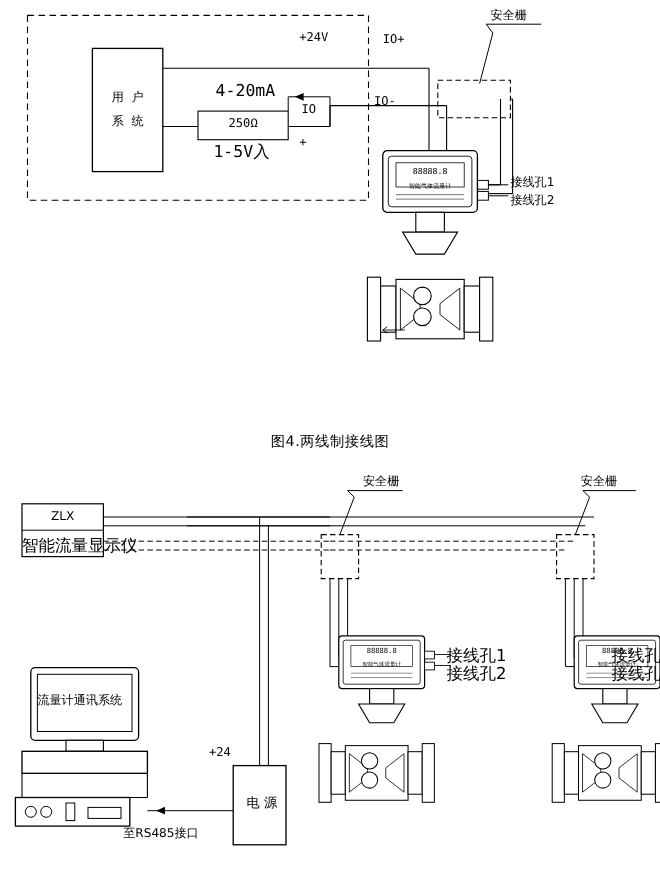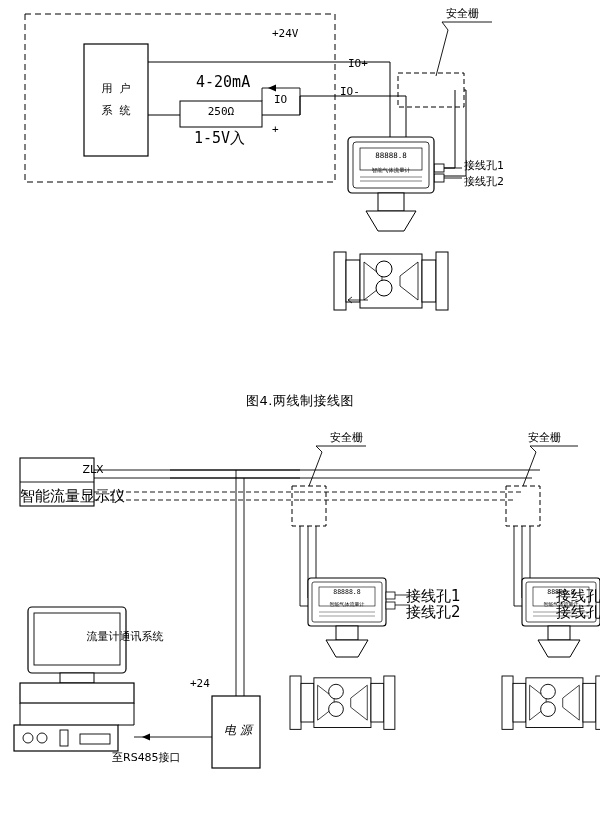--- a/index.html
+++ b/index.html
@@ -217,21 +217,21 @@
 
     <line x1="236" y1="696" x2="236" y2="470" stroke="#000" stroke-width="0.9"></line>
     <line x1="244" y1="696" x2="244" y2="478" stroke="#000" stroke-width="0.9"></line>
   </svg>
 
   <div class="lbl c" style="left:88px; top:78px; width:56px; line-height:2.0;">用  户
 系  统</div>
 
   <div class="lbl mono" style="left:272px; top:28px;">+24V</div>
 
-  <div class="lbl mono" style="left:348px; top:30px;margin-top:28px;">IO+</div>
+  <div class="lbl mono" style="left:348px; top:30px;">IO+</div>
 
   <div class="lbl mono" style="left:340px; top:86px;">IO-</div>
 
   <div class="lbl mono" style="left:274px; top:94px;">IO</div>
 
   <div class="lbl mono sm" style="left:196px; top:74px;">4-20mA</div>
 
   <div class="lbl mono c" style="left:180px; top:106px; width:82px;">250Ω</div>
 
   <div class="lbl mono sm" style="left:194px; top:130px;">1-5V入</div>
@@ -243,31 +243,31 @@
   <div class="lbl" style="left:464px; top:160px;">接线孔1</div>
 
   <div class="lbl" style="left:464px; top:176px;">接线孔2</div>
 
   <div class="lbl mono xs c" style="left:360px; top:152px; width:62px;">88888.8</div>
 
   <div class="lbl xs c" style="left:356px; top:167px; width:70px; font-size:5.5px;">智能气体流量计</div>
 
   <div class="cap cap1">图4.两线制接线图</div>
 
-  <div class="lbl c" style="left:20px; top:464px; width:74px;padding-left:36px;">ZLX</div>
+  <div class="lbl c" style="left:20px; top:464px; width:74px;">ZLX</div>
 
   <div class="lbl sm c" style="left:20px; top:488px; width:74px;">智能流量显示仪</div>
 
-  <div class="lbl c" style="left:34px; top:631px; width:86px;padding-left:48px;">流量计通讯系统</div>
+  <div class="lbl c" style="left:34px; top:631px; width:68px;">流量计通讯系统</div>
 
   <div class="lbl" style="left:112px; top:752px;">至RS485接口</div>
 
   <div class="lbl mono" style="left:190px; top:678px;">+24</div>
 
-  <div class="lbl big c" style="left:212px; top:724px; width:52px;font-style:italic;">电 源</div>
+  <div class="lbl big c" style="left:212px; top:724px; width:52px;">电 源</div>
 
   <div class="lbl" style="left:330px; top:432px;">安全栅</div>
 
   <div class="lbl" style="left:528px; top:432px;">安全栅</div>
 
   <div class="lbl sm" style="left:406px; top:588px;">接线孔1</div>
 
   <div class="lbl sm" style="left:406px; top:604px;">接线孔2</div>
 
   <div class="lbl sm" style="left:556px; top:588px;">接线孔1</div>

